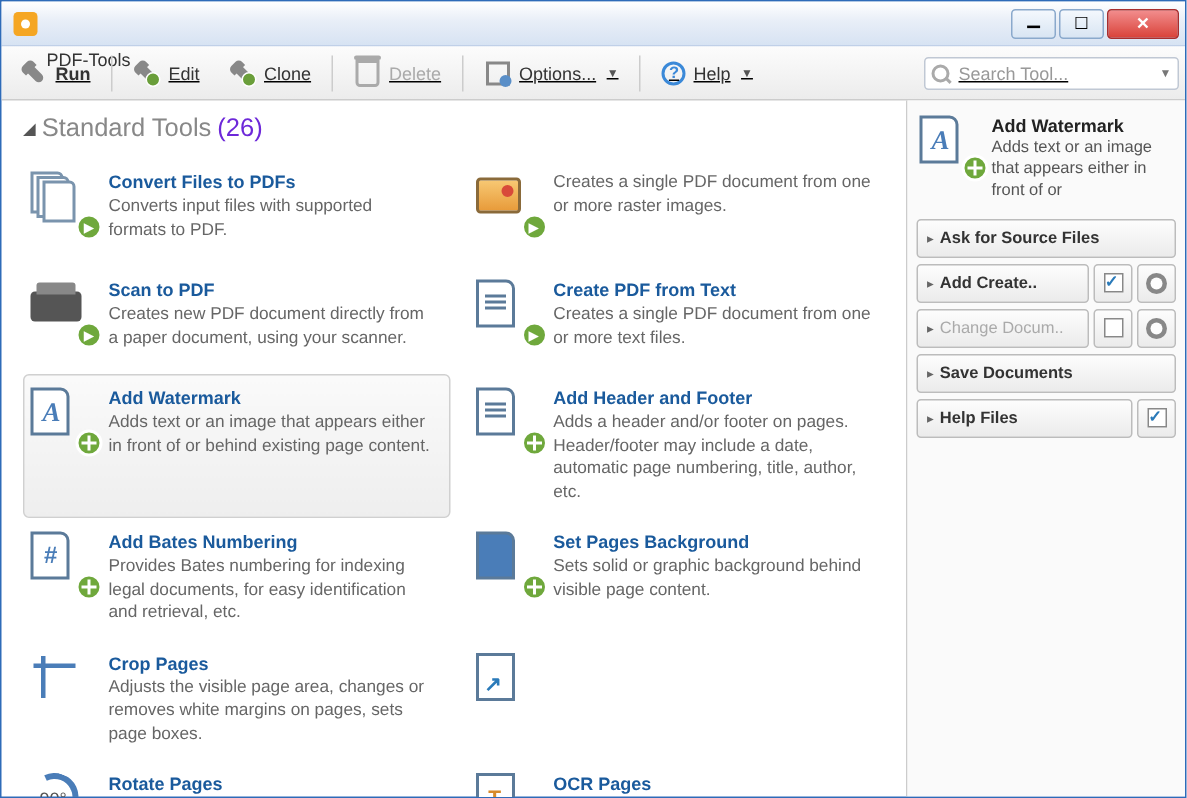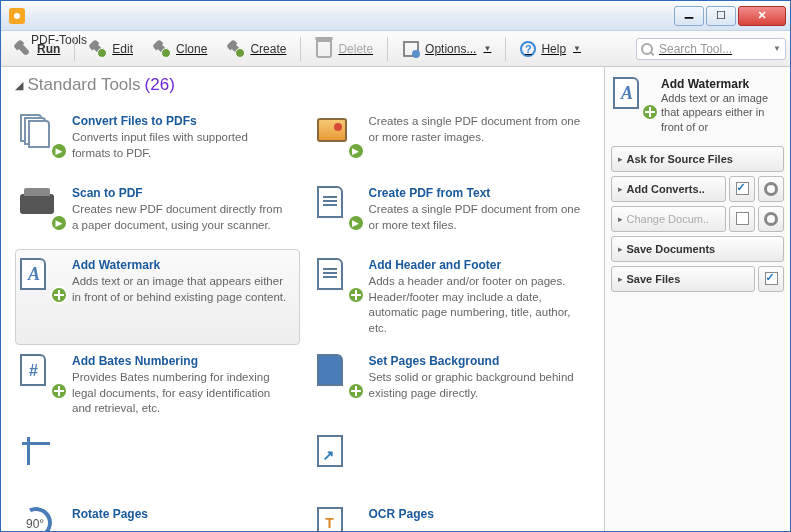--- a/index.html
+++ b/index.html
@@ -14,21 +14,21 @@
 .win-btn.close::before { content:'✕'; font-size:11px; font-weight:bold; }
 .win-btn.min::before { content:'▁'; font-size:11px; position:relative; top:-3px; }
 .win-btn.max::before { content:'☐'; font-size:11px; }
 .toolbar { height:36px; background:linear-gradient(#fcfcfc,#ececec); border-bottom:1px solid #ccc; display:flex; align-items:center; padding:0 4px; gap:2px;text-decoration:underline; }
 .sep { width:1px; height:24px; background:#ccc; margin:0 3px; }
 .tbtn { display:flex; align-items:center; gap:5px; padding:4px 8px; border:1px solid transparent; border-radius:3px; cursor:pointer; color:#333; }
 .tbtn.disabled { color:#aaa; cursor:default; }
 .tbtn .ic { width:18px; height:18px; display:flex; align-items:center; justify-content:center; }
 .help-ic { width:16px; height:16px; border:2px solid #3b89d8; border-radius:50%; display:flex; align-items:center; justify-content:center; color:#3b89d8; font-weight:bold; font-size:11px; }
 .chev { font-size:8px; color:#555; margin-left:2px; }
-.search-box { margin-left:auto; width:150px; height:22px; border:1px solid #c0c8d4; border-radius:3px; background:#fff; display:flex; align-items:center; padding:0 18px 0 22px; position:relative; color:#999; }
+.search-box { margin-left:auto; width:170px; height:22px; border:1px solid #c0c8d4; border-radius:3px; background:#fff; display:flex; align-items:center; padding:0 18px 0 22px; position:relative; color:#999; }
 .search-box .mag { position:absolute; left:4px; width:12px; height:12px; border:2px solid #aaa; border-radius:50%; }
 .search-box .mag::after { content:''; position:absolute; width:2px; height:5px; background:#aaa; transform:rotate(-45deg); right:-2px; bottom:-3px; }
 .search-box .dd { position:absolute; right:4px; font-size:8px; color:#777; }
 .body { display:flex; height:calc(100% - 66px); }
 .main { flex:1; border-right:1px solid #ccc; overflow-y:scroll; padding:8px 8px 8px 14px; }
 .main::-webkit-scrollbar { width:17px; }
 .main::-webkit-scrollbar-track { background:#f0f0f0; border-left:1px solid #ddd; }
 .main::-webkit-scrollbar-thumb { background:#cdcdcd; border:1px solid #b5b5b5; border-radius:2px; }
 .section-head { font-size:17px; color:#888; margin-bottom:10px; display:flex; align-items:center; gap:4px; }
 .section-head .tri { color:#555; font-size:11px; }
@@ -121,27 +121,20 @@
       </span>
     <span>Edit</span>
   </div>
   <div class="tbtn">
     <span class="ic" style="position:relative">
         <span class="wrench"></span>
         <span class="gear-g"></span>
       </span>
     <span>Clone</span>
   </div>
-  <div class="tbtn">
-    <span class="ic" style="position:relative">
-        <span class="wrench"></span>
-        <span class="gear-g"></span>
-      </span>
-    <span>Create</span>
-  </div>
   <div class="sep"></div>
   <div class="tbtn disabled">
     <span class="ic">
         <span class="trash-ic"></span>
       </span>
     <span>Delete</span>
   </div>
   <div class="sep"></div>
   <div class="tbtn">
     <span class="ic">
@@ -248,26 +241,30 @@
             <div class="desc">Provides Bates numbering for indexing legal documents, for easy identification and retrieval, etc.</div>
           </div>
       </div>
       <div class="tool-item">
         <div class="tool-icon">
             <div class="doc" style="background:#4a7db8"></div>
             <div class="plus-badge"></div>
           </div>
         <div class="tool-text">
             <div class="title">Set Pages Background</div>
-            <div class="desc">Sets solid or graphic background behind existing page directly.</div>
+            <div class="desc">Sets solid or graphic background behind visible page content.</div>
           </div>
       </div>
       <div class="tool-item">
         <div class="tool-icon">
             <div class="crop-mark"></div>
+          </div>
+        <div class="tool-text">
+            <div class="title">Crop Pages</div>
+            <div class="desc">Adjusts the visible page area, changes or removes white margins on pages, sets page boxes.</div>
           </div>
       </div>
       <div class="tool-item">
         <div class="tool-icon">
             <div class="resize-ic"></div>
           </div>
       </div>
       <div class="tool-item">
         <div class="tool-icon">
             <div class="rotate-ic">
@@ -306,21 +303,21 @@
 
     <div class="step-row">
       <div class="step-btn">
         <span class="step-chev">▸</span>
         <b>Ask for Source Files</b>
       </div>
     </div>
     <div class="step-row">
       <div class="step-btn">
         <span class="step-chev">▸</span>
-        <b>Add Converts..</b>
+        <b>Add Create..</b>
       </div>
       <div class="sq-btn">
           <span class="chk on"></span>
         </div>
       <div class="sq-btn">
           <span class="gear-s"></span>
         </div>
     </div>
     <div class="step-row">
       <div class="step-btn disabled">
@@ -336,20 +333,20 @@
     </div>
     <div class="step-row">
       <div class="step-btn">
         <span class="step-chev">▸</span>
         <b>Save Documents</b>
       </div>
     </div>
     <div class="step-row">
       <div class="step-btn">
         <span class="step-chev">▸</span>
-        <b>Save Files</b>
+        <b>Help Files</b>
       </div>
       <div class="sq-btn">
           <span class="chk on"></span>
         </div>
     </div>
   </div>
 </div>
 
 </body></html>

